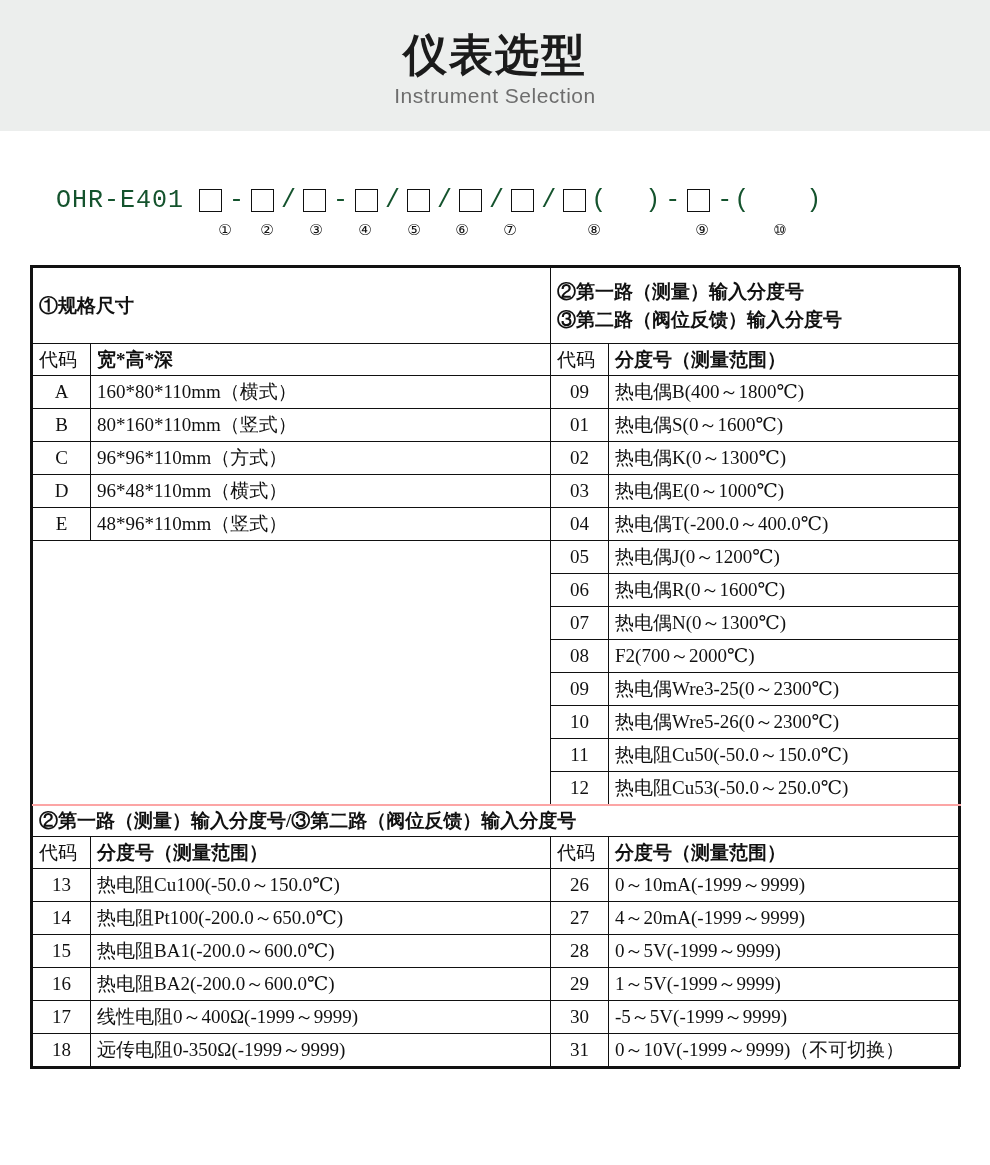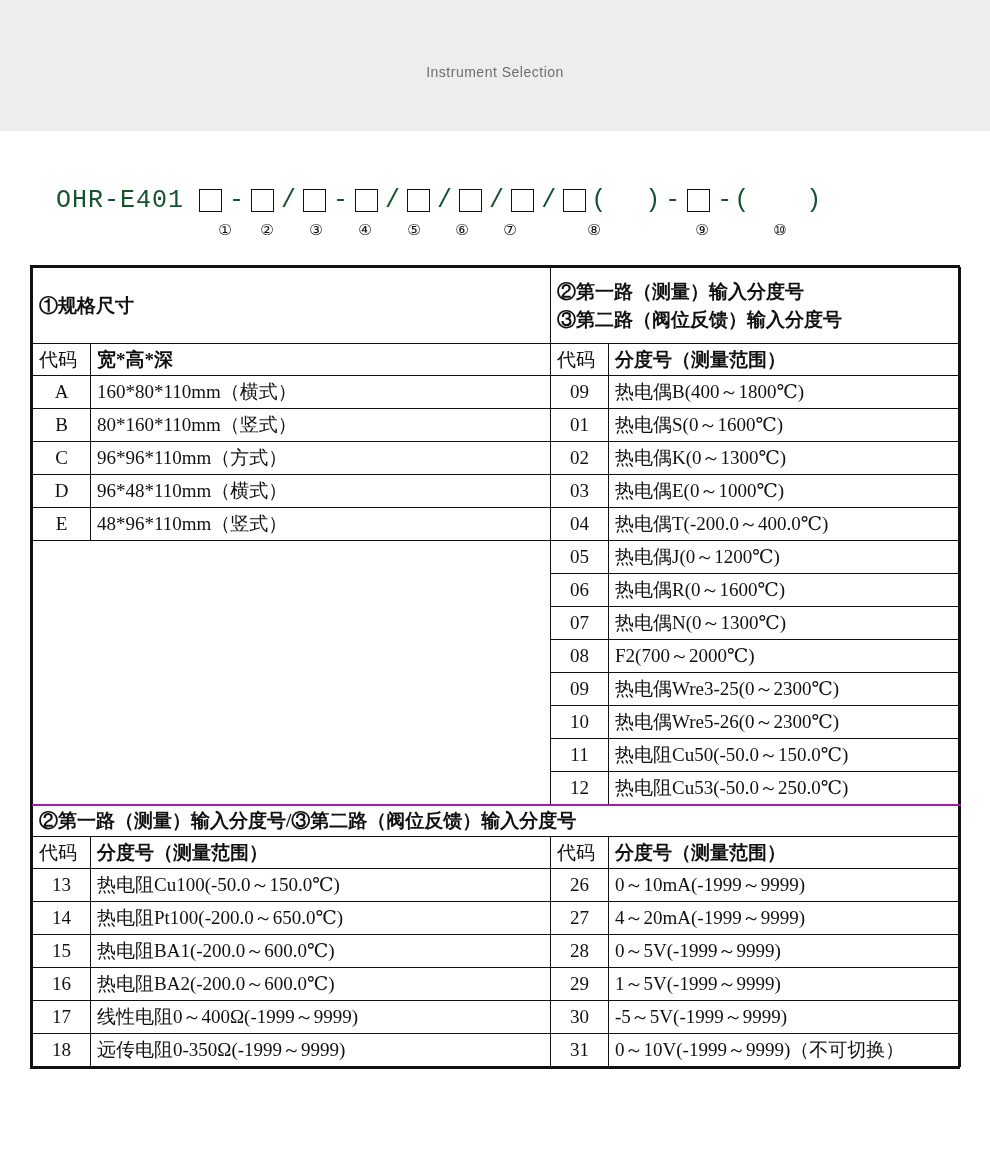--- a/index.html
+++ b/index.html
@@ -31,21 +31,21 @@
   .banner-title {
     font-family: "Liberation Sans", "DejaVu Sans", sans-serif;
     font-size: 44px;
     font-weight: bold;
     color: #1b1b1b;
     letter-spacing: 2px;
     line-height: 1.1;
   }
   .banner-sub {
     font-family: "Liberation Sans", "DejaVu Sans", sans-serif;
-    font-size: 14px;
+    font-size: 21px;
     color: #6d6d6d;
     letter-spacing: 0.5px;
     margin-top: 4px;
   }
 
   
   .code-area {
     margin-top: 52px;
     padding-left: 56px;
     height: 72px;
@@ -142,20 +142,21 @@
     font-size: 20px;
     margin-left: 28px;
   }
 </style>
 </head>
 <body>
 
 <div class="page">
 
   <div class="banner">
+    <div class="banner-title">仪表选型</div>
     <div class="banner-sub">Instrument Selection</div>
   </div>
 
   <div class="code-area">
     <div class="code-line">
       <span class="model">OHR-E401</span>
       <span class="box"></span>
       <span class="sep">-</span>
       <span class="box"></span>
       <span class="sep">/</span>
@@ -275,21 +276,21 @@
         <tr class="row-h2">
           <td class="code-cell">11</td>
           <td class="desc-cell">热电阻Cu50(-50.0～150.0℃)</td>
         </tr>
         <tr class="row-h2">
           <td class="code-cell">12</td>
           <td class="desc-cell">热电阻Cu53(-50.0～250.0℃)</td>
         </tr>
 
         <tr class="row-h">
-          <td colspan="4" class="bold-sans" style="border-top:2px solid #a21caf;">②第一路（测量）输入分度号/③第二路（阀位反馈）输入分度号</td>
+          <td colspan="4" class="bold-sans" style="border-top:2px solid #fca5a5;">②第一路（测量）输入分度号/③第二路（阀位反馈）输入分度号</td>
         </tr>
 
         <tr class="row-h">
           <td class="col-code-hdr">代码</td>
           <td class="bold-sans">分度号（测量范围）</td>
           <td class="col-code-hdr">代码</td>
           <td class="bold-sans">分度号（测量范围）</td>
         </tr>
 
         <tr class="row-h2">

